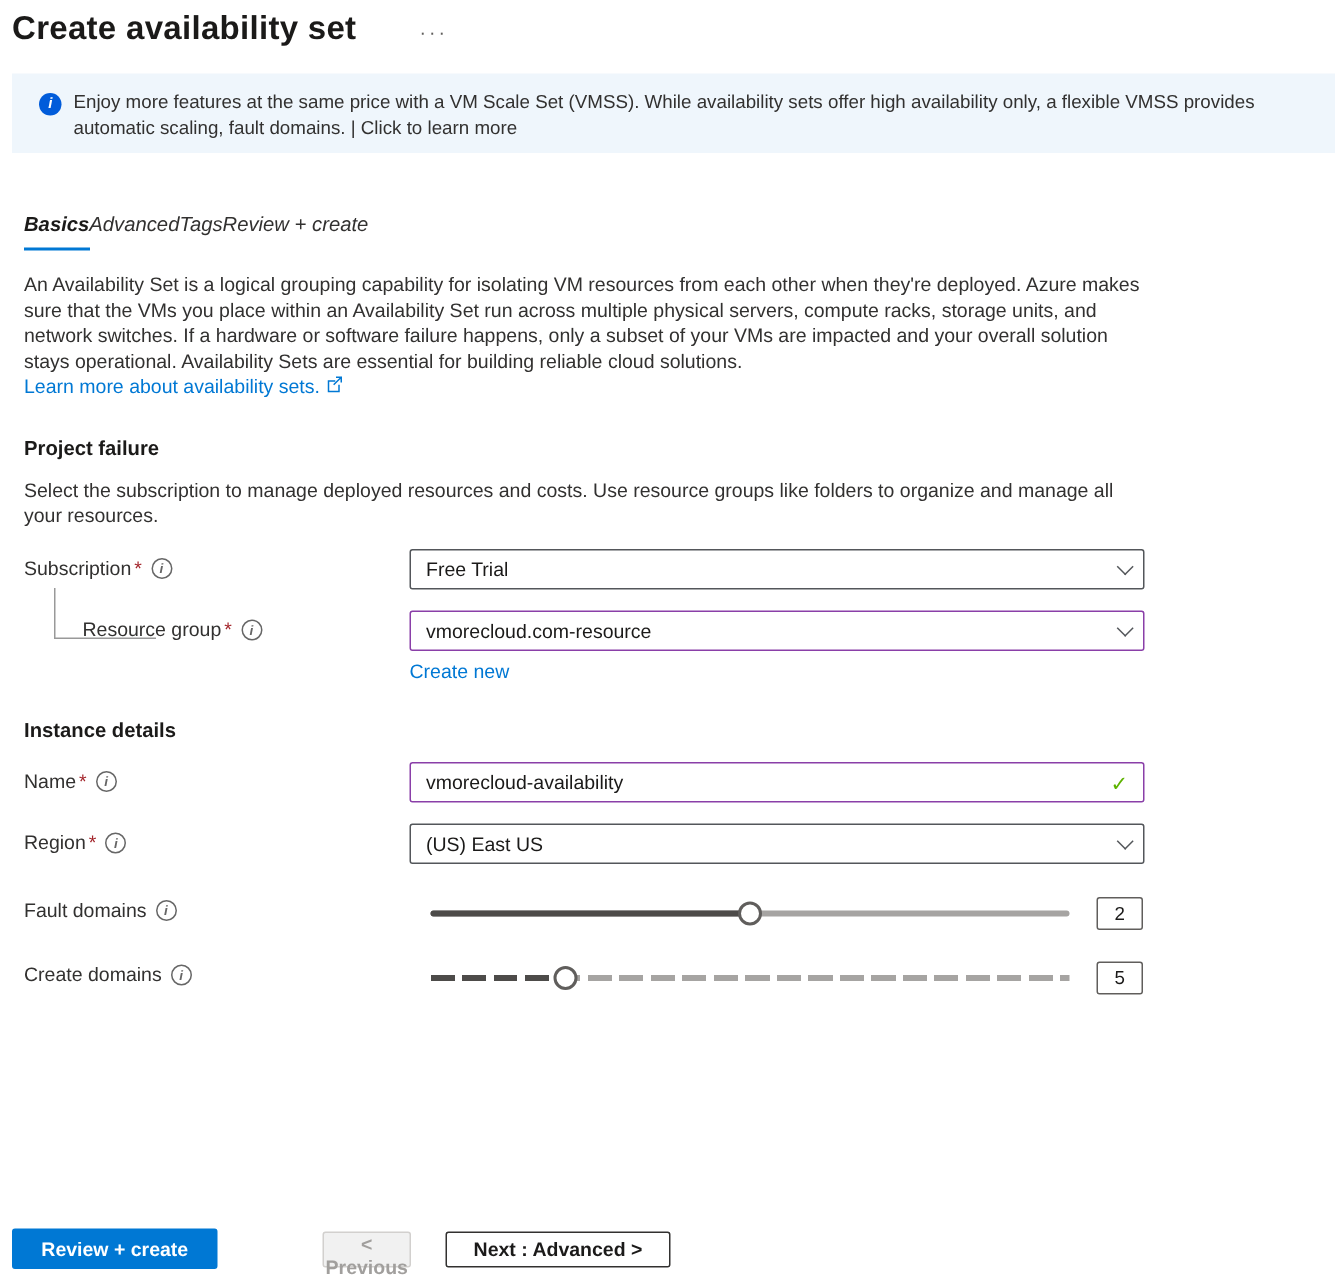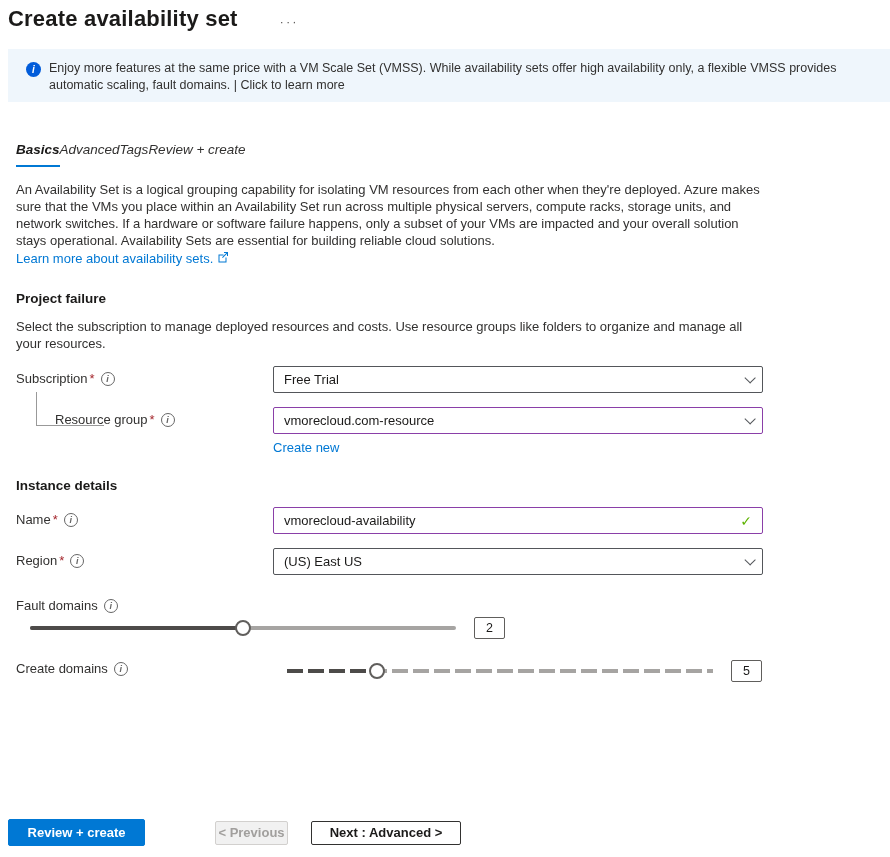--- a/index.html
+++ b/index.html
@@ -127,21 +127,21 @@
   
   .footer { position: absolute; left: 0; top: 819px; width: 890px; display: flex; align-items: center; }
   .btn { font-size: 13px; font-weight: bold; border-radius: 2px; cursor: pointer; font-family: inherit; }
   .btn-primary {
     margin-left: 8px;
     width: 137px; height: 27px;
     background: #0078d4; color: #ffffff; border: 1px solid #0078d4;
   }
   .btn-disabled {
     margin-left: 70px;
-    width: 73px; height: 24px;
+    width: 59px; height: 24px;
     background: #f1f1f1; color: #a19f9d; border: 1px solid #d2d0ce;
     cursor: default;
   }
   .btn-secondary {
     margin-left: 23px;
     width: 150px; height: 24px;
     background: #ffffff; color: #1b1a19; border: 1px solid #323130;
   }
 </style>
 </head>
@@ -239,21 +239,21 @@
         <span class="info-circle">i</span>
       </div>
       <div class="field-col">
         <div class="dropdown">
           <span class="value">(US) East US</span>
           <span class="chevron"></span>
         </div>
       </div>
     </div>
 
-    <div class="form-row" style="margin-top:18px;flex-direction:column;">
+    <div class="form-row" style="margin-top:18px;">
       <div class="label-col">
         <span>Fault domains</span>
         <span class="info-circle">i</span>
       </div>
       <div class="slider-row-field">
         <div class="slider">
           <div class="slider-track"></div>
           <div class="slider-fill" style="width: 50%;"></div>
           <div class="slider-thumb" style="left: 50%;"></div>
         </div>

